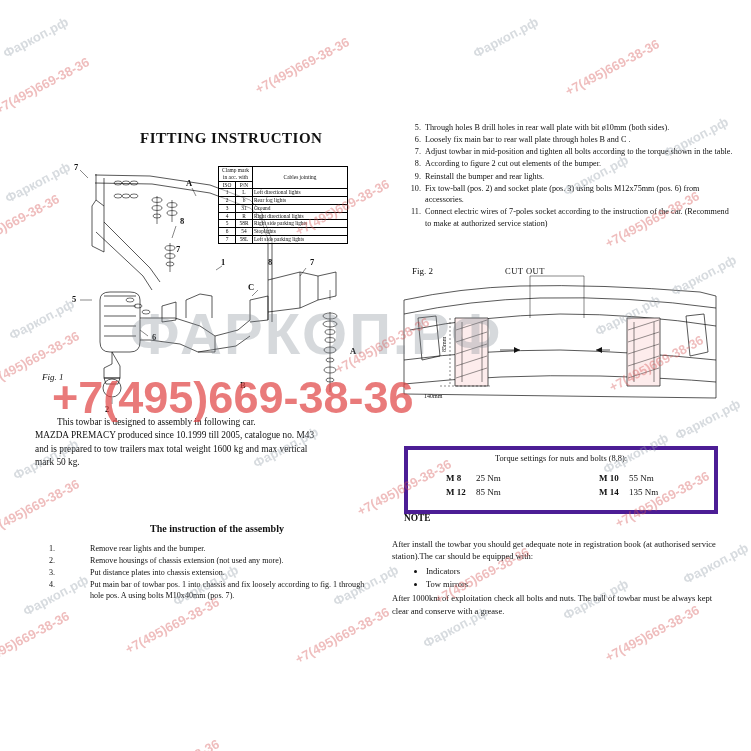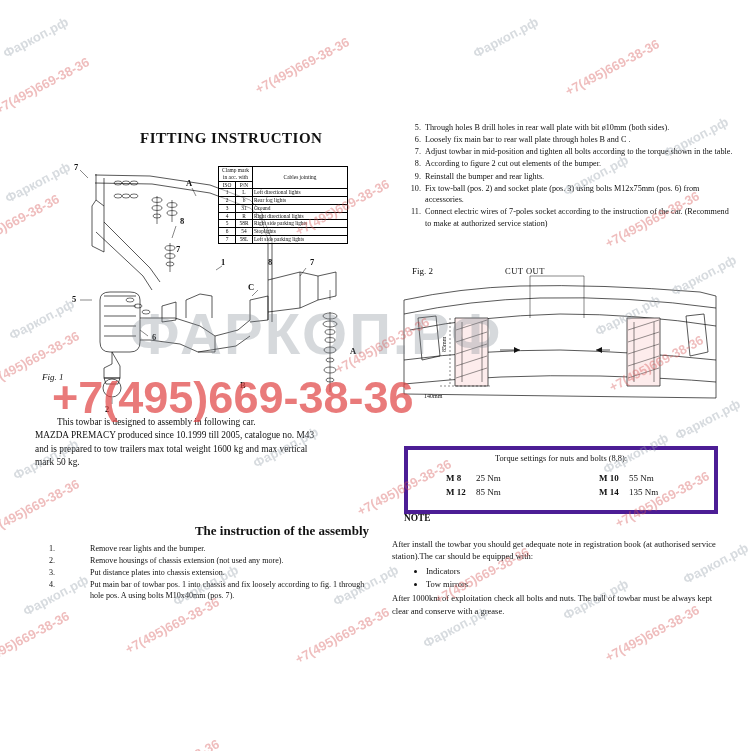--- a/index.html
+++ b/index.html
@@ -158,24 +158,24 @@
     position: absolute;
     left: 35px;
     top: 489px;
     width: 330px;
     font-size: 8.6px;
     font-style: italic;
   }
 
   .assembly-head {
     position: absolute;
-    left: 39px; top: 523px;
+    left: 52px; top: 523px;
     width: 330px;
-    text-align: right;
-    font-size: 13px;
+    text-align: center;
+    font-size: 10px;
     font-weight: bold;
   }
   .assembly-list {
     position: absolute;
     left: 35px; top: 543px;
     width: 335px;
     font-size: 8.1px;
     line-height: 1.42;
   }
   .assembly-list .li { display: flex; margin-bottom: 0.5px; }

